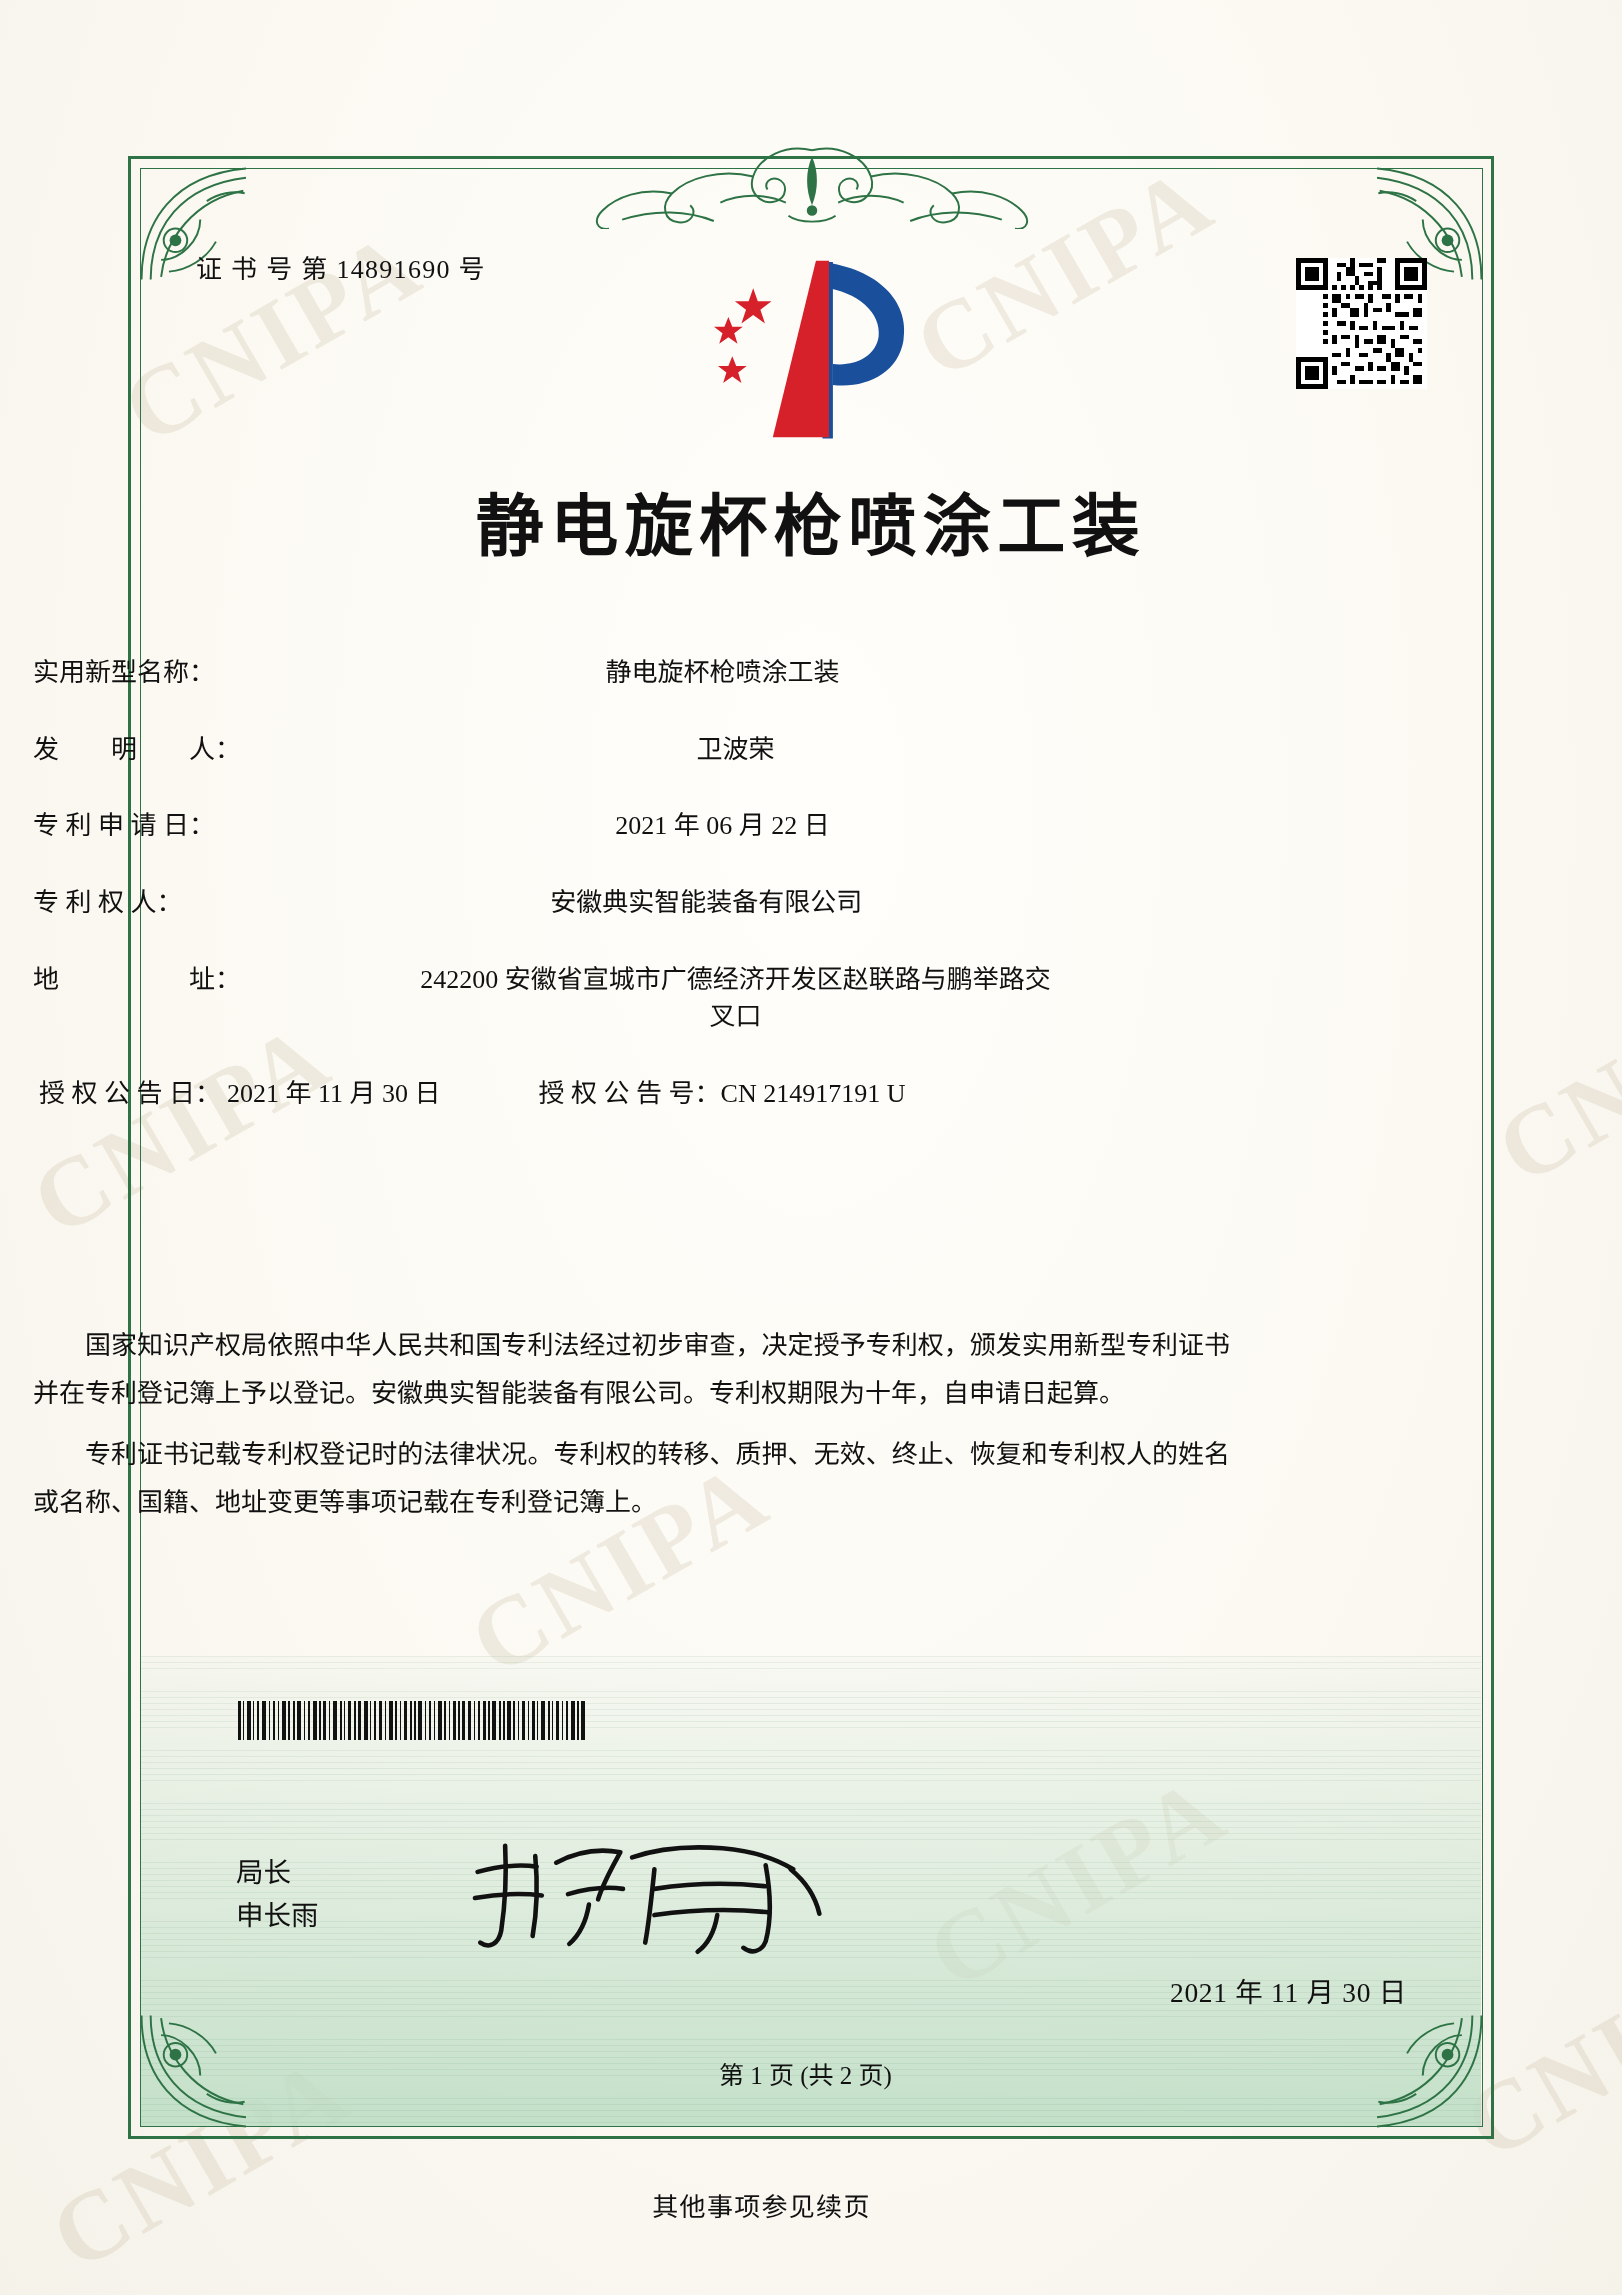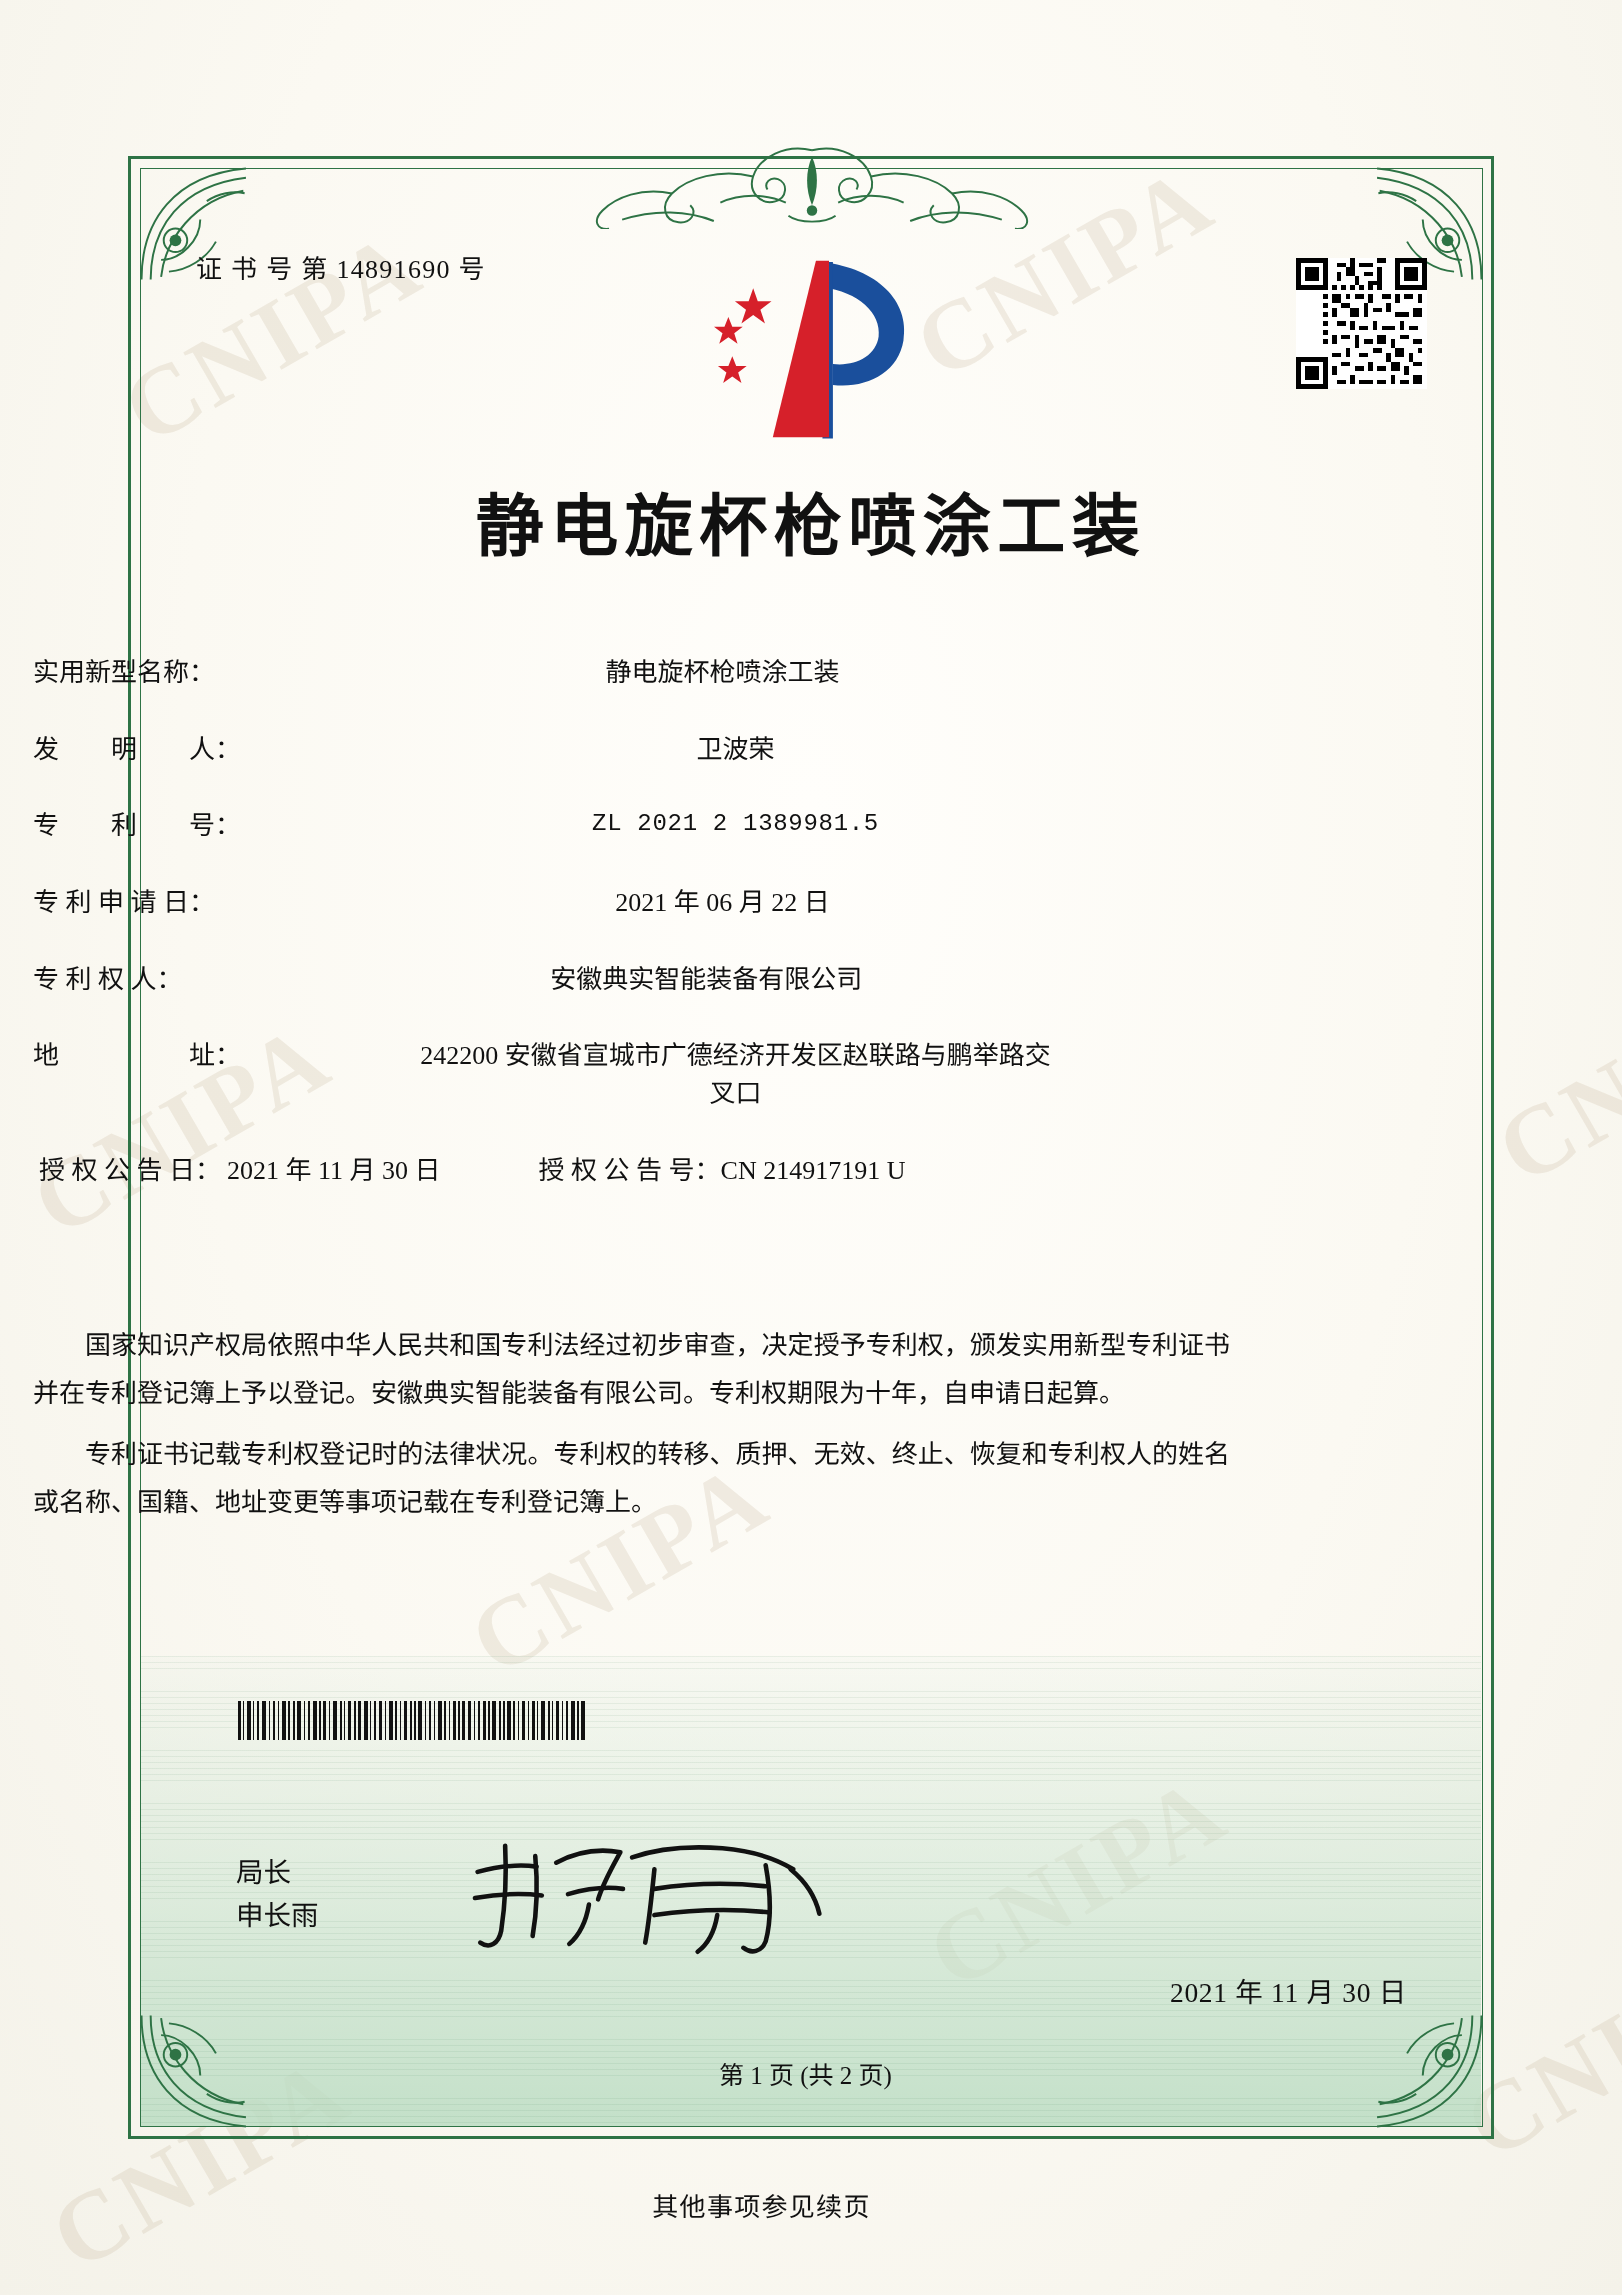--- a/index.html
+++ b/index.html
@@ -476,24 +476,20 @@
   <div class="doc-title" style="left:196px;">静电旋杯枪喷涂工装</div>
 
   <div class="fields">
     <div class="field-row">
       <span class="field-label">实用新型名称：</span>
       <span class="field-value">静电旋杯枪喷涂工装</span>
     </div>
     <div class="field-row">
       <span class="field-label">发　　明　　人：</span>
       <span class="field-value">卫波荣</span>
-    </div>
-    <div class="field-row">
-      <span class="field-label">专　　利　　号：</span>
-      <span class="field-value mono">ZL 2021 2 1389981.5</span>
     </div>
     <div class="field-row">
       <span class="field-label">专 利 申 请 日：</span>
       <span class="field-value">2021 年 06 月 22 日</span>
     </div>
     <div class="field-row">
       <span class="field-label">专 利 权 人：</span>
       <span class="field-value">安徽典实智能装备有限公司</span>
     </div>
     <div class="field-row">

